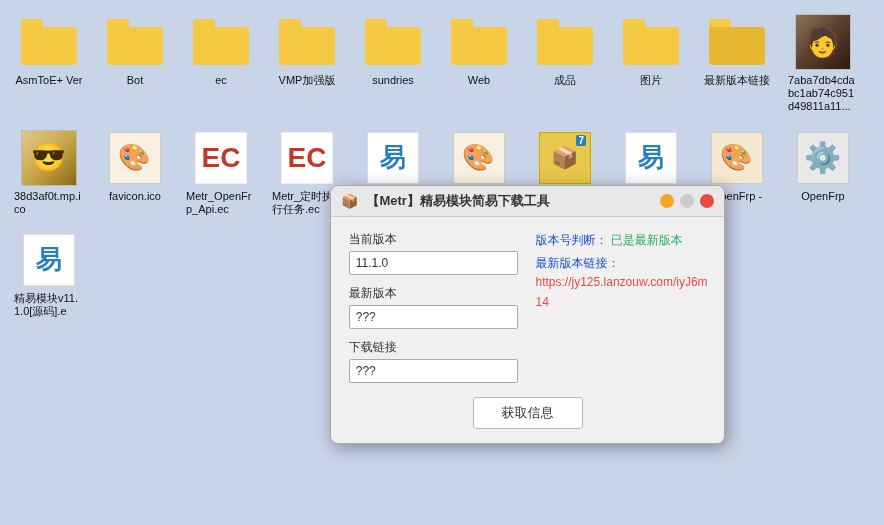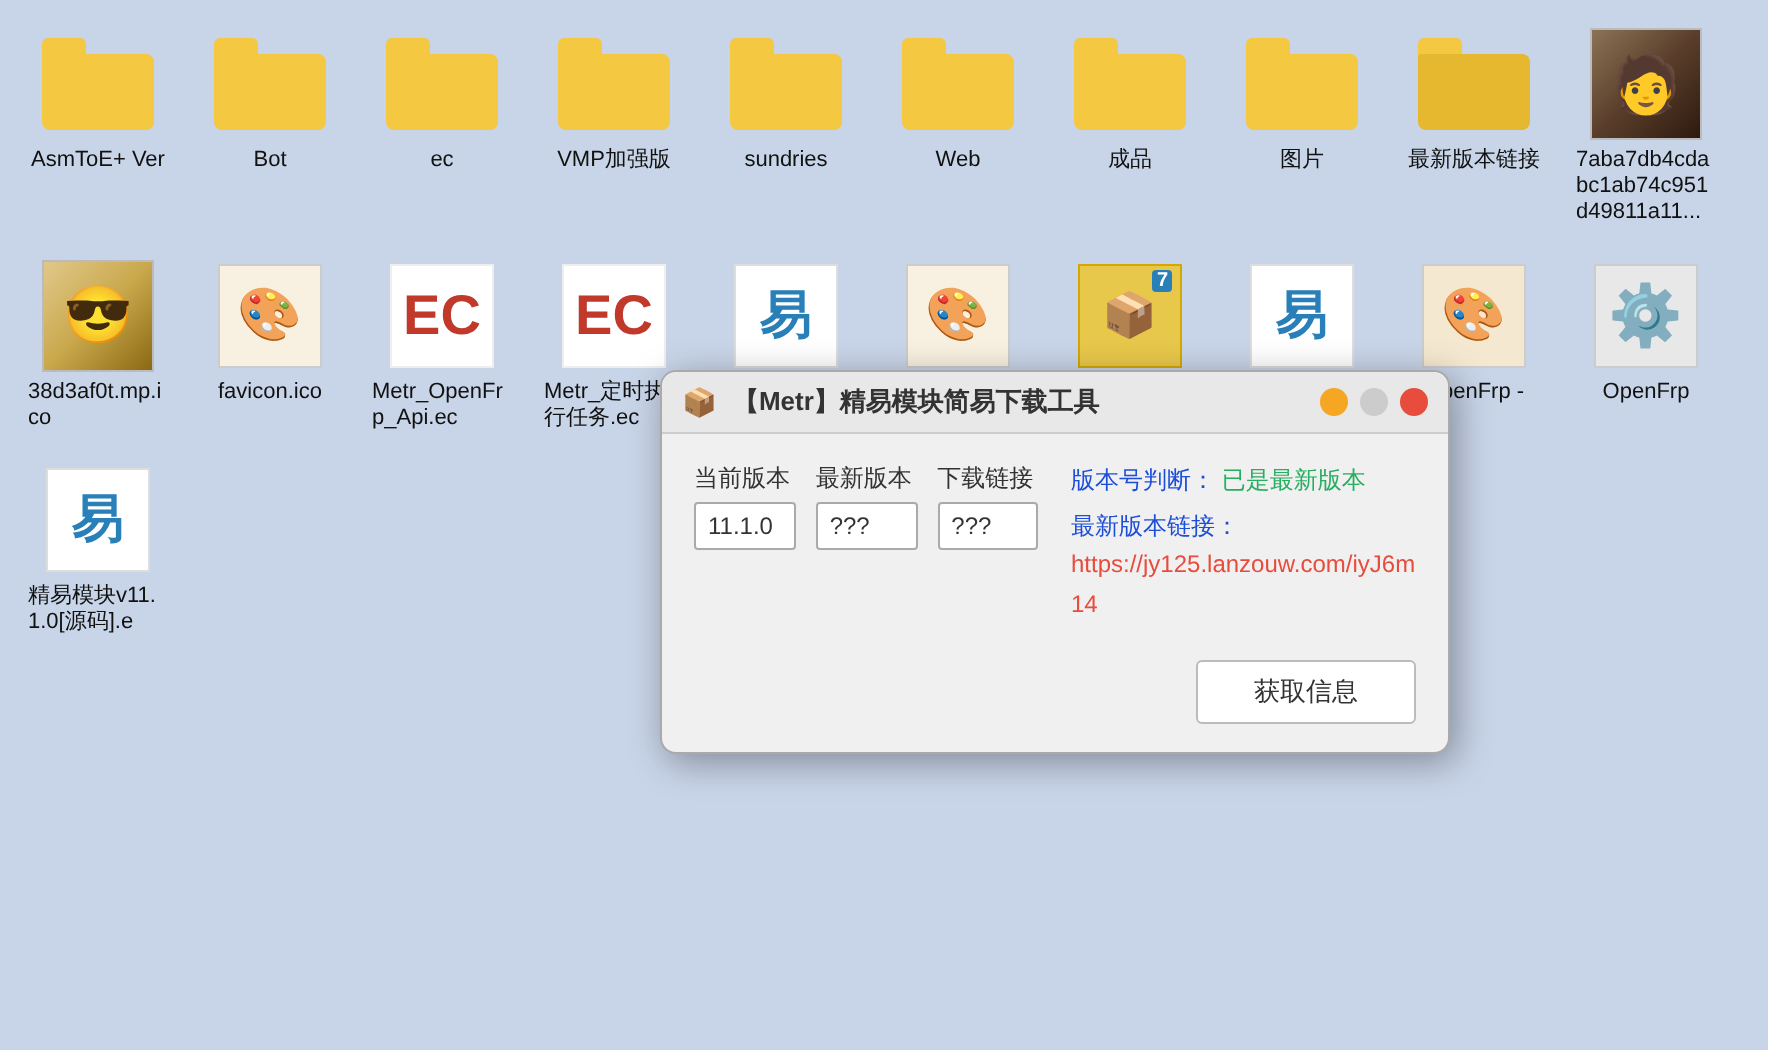--- a/index.html
+++ b/index.html
@@ -135,22 +135,23 @@
 
     .modal-body {
       display: flex;
       padding: 14px 16px;
       gap: 16px;
     }
 
     .modal-left {
       flex: 1;
       display: flex;
-      flex-direction: row;
+      flex-direction: column;
       gap: 10px;
+      align-items: center;
     }
 
     .modal-right {
       flex: 1;
       font-size: 12px;
       color: #333;
     }
 
     .field-group {
       display: flex;
@@ -203,21 +204,21 @@
       border: 1px solid #ccc;
       background: white;
       height: 22px;
       margin-top: 3px;
       border-radius: 2px;
     }
 
     .modal-footer {
       padding: 0 16px 14px 16px;
       display: flex;
-      justify-content: flex-end;
+      justify-content: center;
     }
 
     .fetch-btn {
       background: white;
       border: 1px solid #bbb;
       padding: 6px 28px;
       font-size: 13px;
       cursor: pointer;
       border-radius: 3px;
       color: #333;

